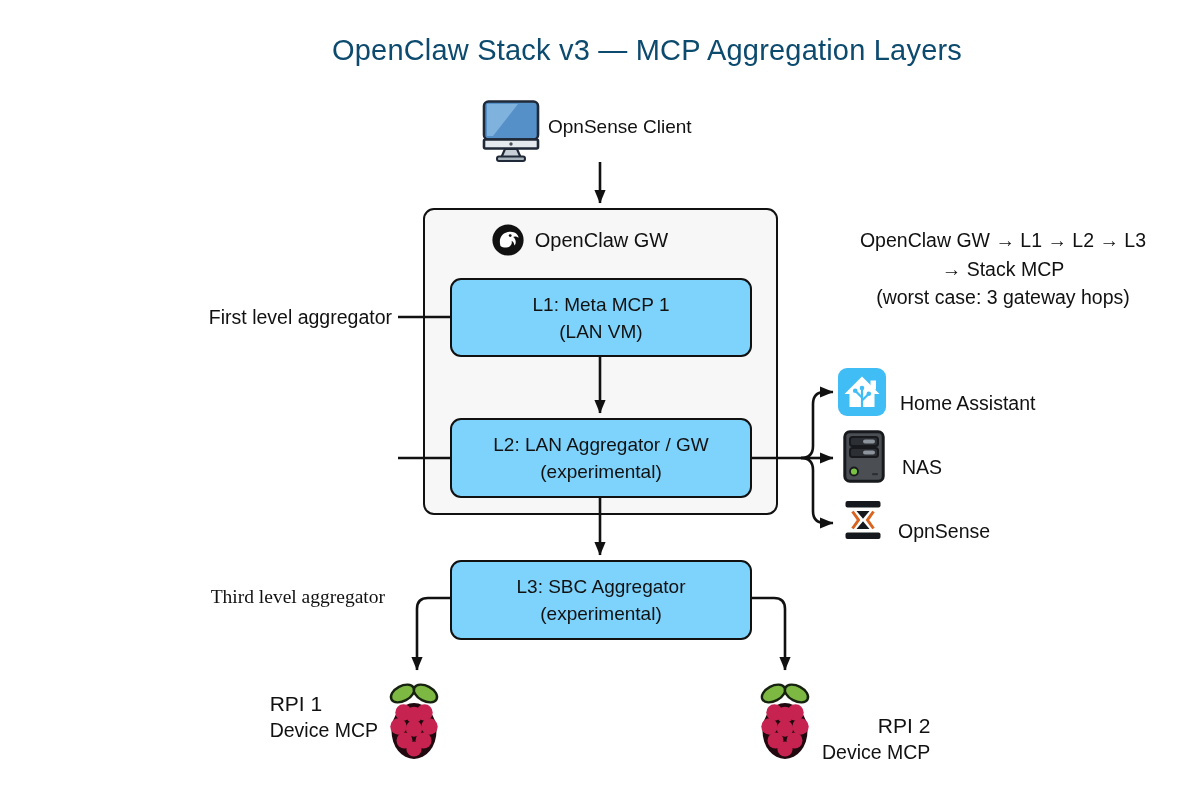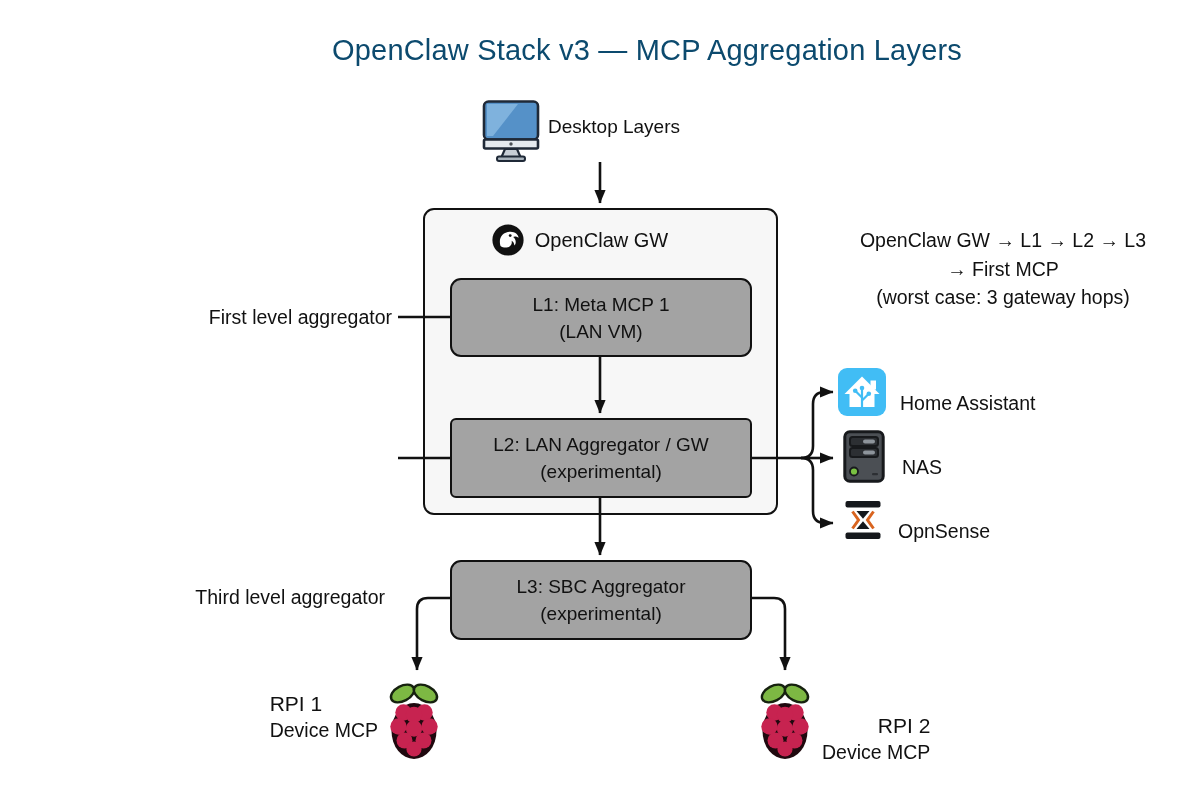--- a/index.html
+++ b/index.html
@@ -40,43 +40,43 @@
   .gw-header {
     left: 423px; top: 222px; width: 313px; height: 36px;
     display: flex; align-items: center; justify-content: center;
     gap: 10px;
     z-index: 6;
   }
   .gw-header .gw-title { font-size: 20px; white-space: nowrap; }
 
   .layer-box {
     width: 302px; height: 80px;
-    background: #a3a3a3;
+    background: #7dd3fc;
     border: 2.5px solid #111;
     border-radius: 11px;
     display: flex; flex-direction: column;
     align-items: center; justify-content: center;
     text-align: center;
     font-size: 19px;
     line-height: 27px;
     z-index: 3;
   }
   .l1-box { left: 450px; top: 278px; height: 79px; }
-  .l2-box { left: 450px; top: 418px; border-radius: 6px; }
+  .l2-box { left: 450px; top: 418px; }
   .l3-box { left: 450px; top: 560px; }
 
   .side-label {
     font-size: 19.5px;
     white-space: nowrap;
     text-align: right;
     z-index: 6;
   }
   .first-label  { top: 306px; right: 808px; }
   .second-label { top: 447px; right: 808px; }
-  .third-label  { top: 586px; right: 815px; }
+  .third-label  { top: 586px; right: 815px; font-family: Liberation Serif, serif; }
 
   .annotation {
     left: 826px; top: 226px; width: 354px;
     text-align: center;
     font-size: 19.5px;
     line-height: 28.5px;
     z-index: 6;
   }
 
   .endpoint-label { z-index: 6; font-size: 19.5px; white-space: nowrap; margin-top: 12px; }
@@ -116,21 +116,21 @@
   <div class="abs icon-abs desktop-icon">
     <svg width="60" height="63" viewBox="0 0 60 63">
       <rect x="3" y="2.5" width="54" height="38" rx="4.5" fill="#5591c8" stroke="#1f2937" stroke-width="2.6"></rect>
       <polygon points="6,5 37,5 12,37 6,37" fill="#7fb2dd"></polygon>
       <rect x="3" y="40.5" width="54" height="9" rx="1.5" fill="#e4e9ee" stroke="#1f2937" stroke-width="2.6"></rect>
       <circle cx="30" cy="45" r="1.7" fill="#4a4f55"></circle>
       <polygon points="24,50 36,50 39.5,58 20.5,58" fill="#c7ced6" stroke="#1f2937" stroke-width="2.2"></polygon>
       <rect x="16" y="57.5" width="28" height="4.5" rx="2" fill="#aab4bd" stroke="#1f2937" stroke-width="2"></rect>
     </svg>
   </div>
-  <div class="abs node-label" style="left:548px; top:116px;">Desktop Layers</div>
+  <div class="abs node-label" style="left:548px; top:116px;">OpnSense Client</div>
 
   <div class="abs gw-box"></div>
   <div class="abs gw-header">
     <span style="line-height:0;">
       <svg width="34" height="34" viewBox="0 0 34 34">
         <circle cx="17" cy="17" r="15.6" fill="#111"></circle>
         <path d="M9.5 23 C7.2 15.5 11.2 9.2 19 8.8 C24 8.6 27.2 11.6 27.6 14.8 C25.4 13.2 23.2 13.2 22.2 14 C25 16.2 25.6 20 23.4 22.6 C23.2 20.2 22.2 18.6 20.6 17.8 C21.4 20.8 19.8 23.6 16.8 24.3 C14.2 24.9 11.4 24.4 9.5 23 Z" fill="#fff"></path>
         <circle cx="19.2" cy="12.6" r="1.4" fill="#111"></circle>
       </svg>
     </span>
@@ -148,21 +148,21 @@
   <div class="abs layer-box l3-box">
     <div>L3: SBC Aggregator</div>
     <div>(experimental)</div>
   </div>
 
   <div class="abs side-label first-label">First level aggregator</div>
   <div class="abs side-label third-label">Third level aggregator</div>
 
   <div class="abs annotation">
     <div>OpenClaw GW → L1 → L2 → L3</div>
-    <div>→ First MCP</div>
+    <div>→ Stack MCP</div>
     <div>(worst case: 3 gateway hops)</div>
   </div>
 
   <div class="abs icon-abs ha-icon">
     <svg width="48" height="48" viewBox="0 0 48 48">
       <rect x="0" y="0" width="48" height="48" rx="9" fill="#41bdf5"></rect>
       <polygon points="24,8.5 41.5,26 36.5,26 36.5,39 11.5,39 11.5,26 6.5,26" fill="#fff"></polygon>
       <rect x="32.5" y="12.5" width="5.5" height="9" fill="#fff"></rect>
       <g stroke="#41bdf5" stroke-width="2.2" fill="none">
         <path d="M24 39 L24 21.5"></path>

